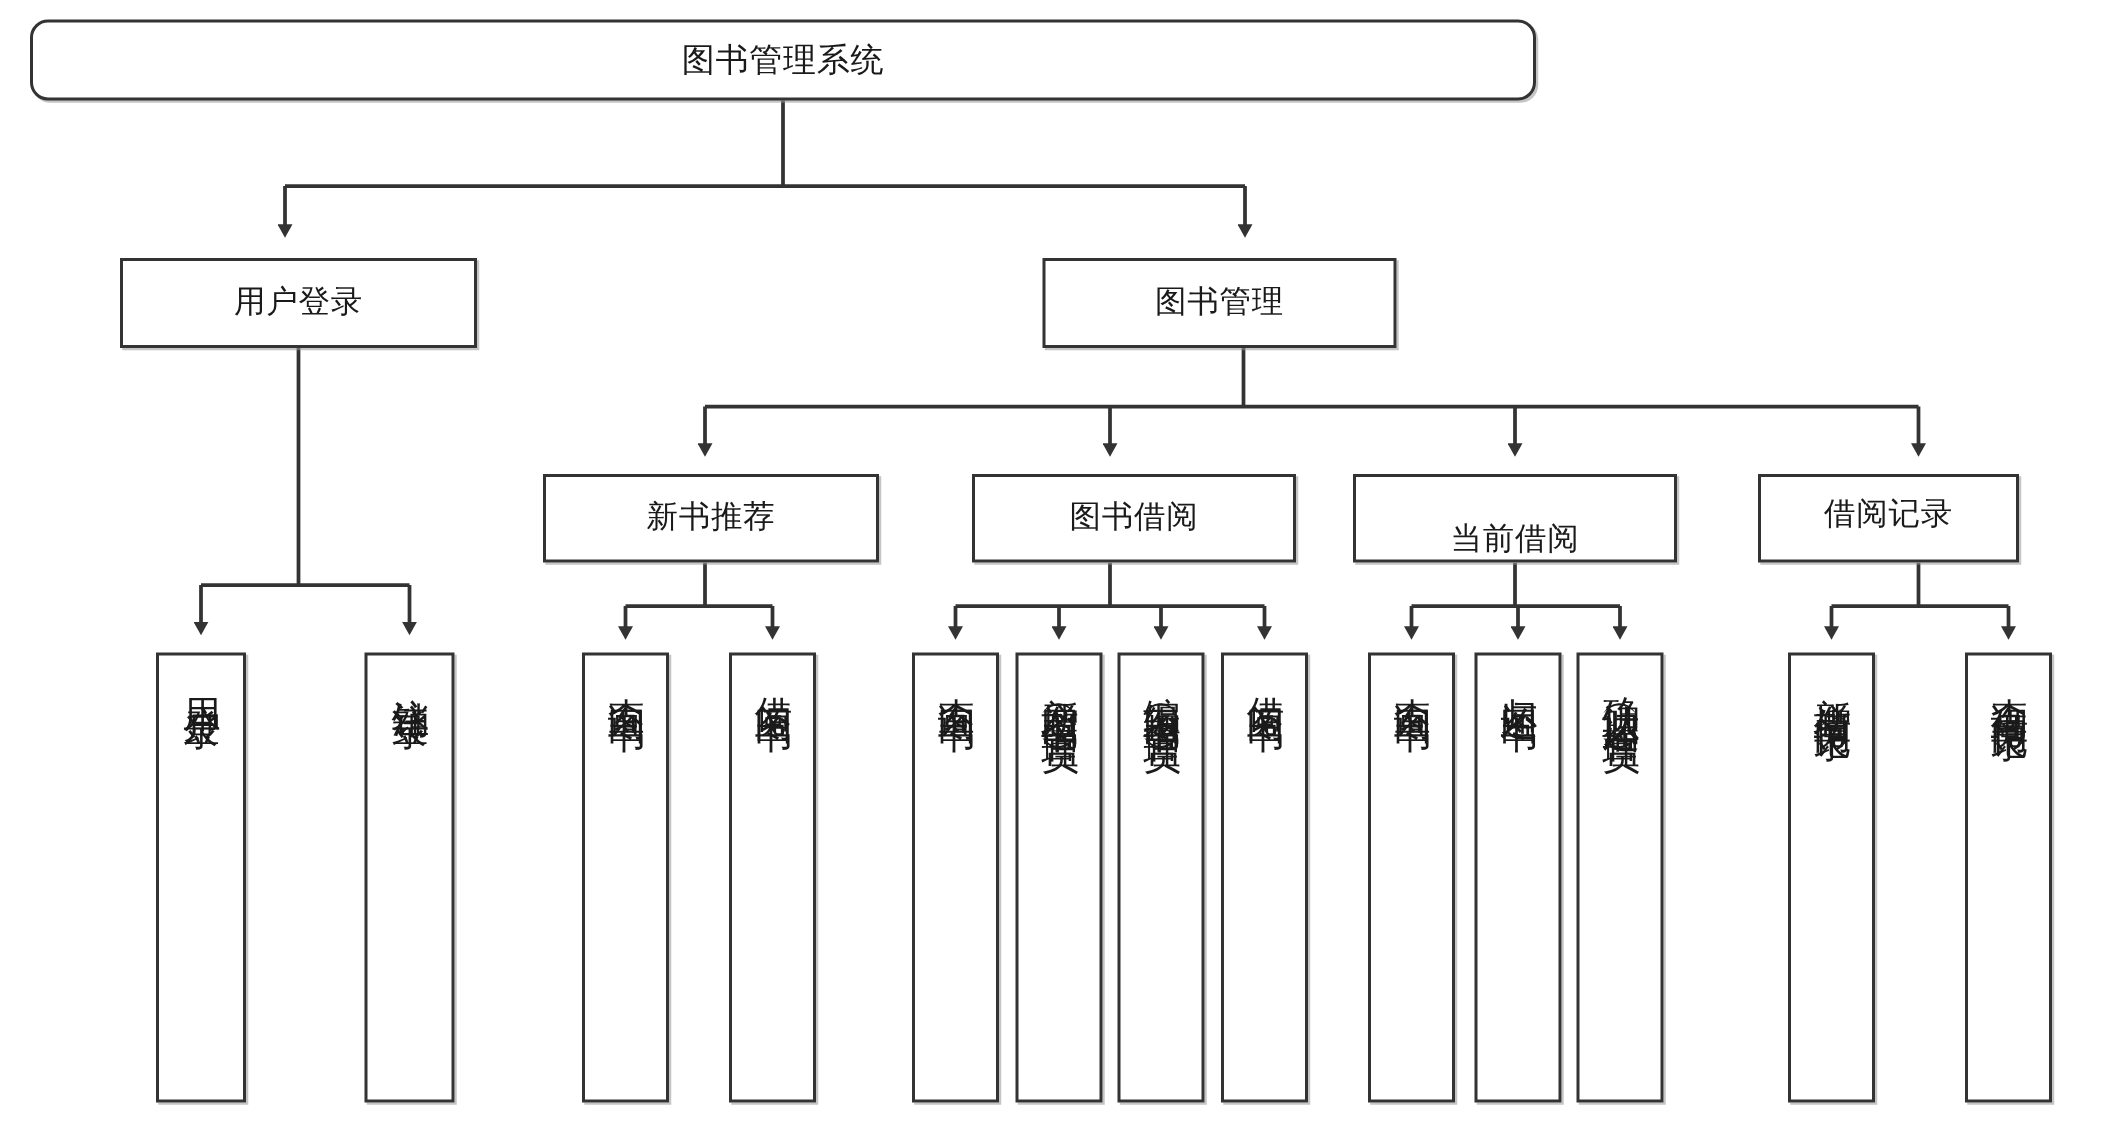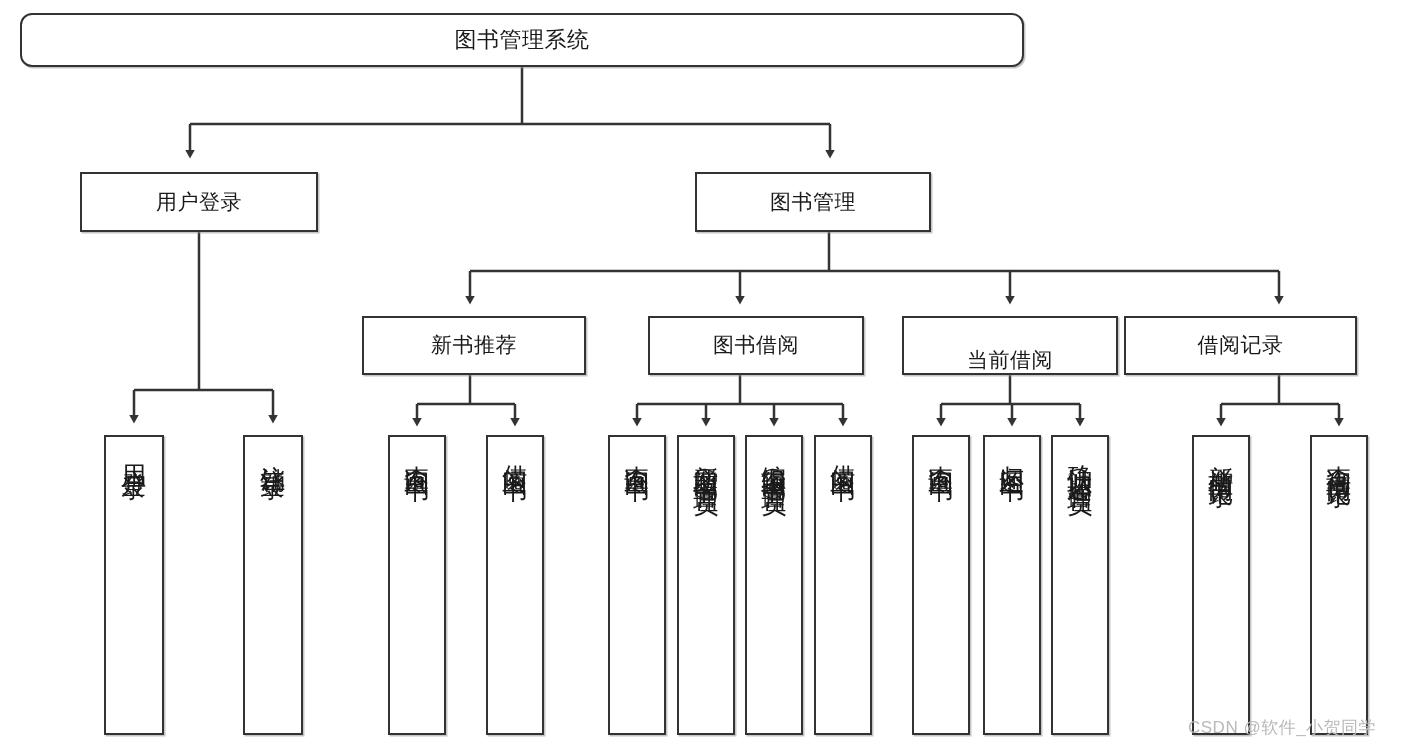--- a/index.html
+++ b/index.html
@@ -151,21 +151,21 @@
 
   <div class="node horizontal" style="left:362px; top:316px; width:224px; height:59px;">
     <span class="node-label">新书推荐</span>
   </div>
   <div class="node horizontal" style="left:632px; top:316px; width:216px; height:59px;margin-left:16px;">
     <span class="node-label">图书借阅</span>
   </div>
   <div class="node horizontal" style="left:902px; top:316px; width:216px; height:59px;align-items:flex-end;">
     <span class="node-label">当前借阅</span>
   </div>
-  <div class="node horizontal" style="left:1124px; top:316px; width:233px; height:59px;">
+  <div class="node horizontal" style="left:1172px; top:316px; width:174px; height:59px;font-family:Liberation Mono, monospace;">
     <span class="node-label">借阅记录</span>
   </div>
 
   <div class="node vertical" style="left:104px; top:435px; width:60px; height:300px;">
     <span class="node-label">用户登录</span>
   </div>
   <div class="node vertical" style="left:243px; top:435px; width:60px; height:300px;">
     <span class="node-label">注销登录</span>
   </div>
 
@@ -199,15 +199,14 @@
     <span class="node-label">确认归还（管理员）</span>
   </div>
 
   <div class="node vertical" style="left:1192px; top:435px; width:58px; height:300px;">
     <span class="node-label">新增借阅记录</span>
   </div>
   <div class="node vertical" style="left:1310px; top:435px; width:58px; height:300px;">
     <span class="node-label">查询借阅记录</span>
   </div>
 
-  <div class="watermark" style="left:1188px; top:716px;">CSDN @软件_小贺同学</div>
 
 </div>
 
 </body></html>

